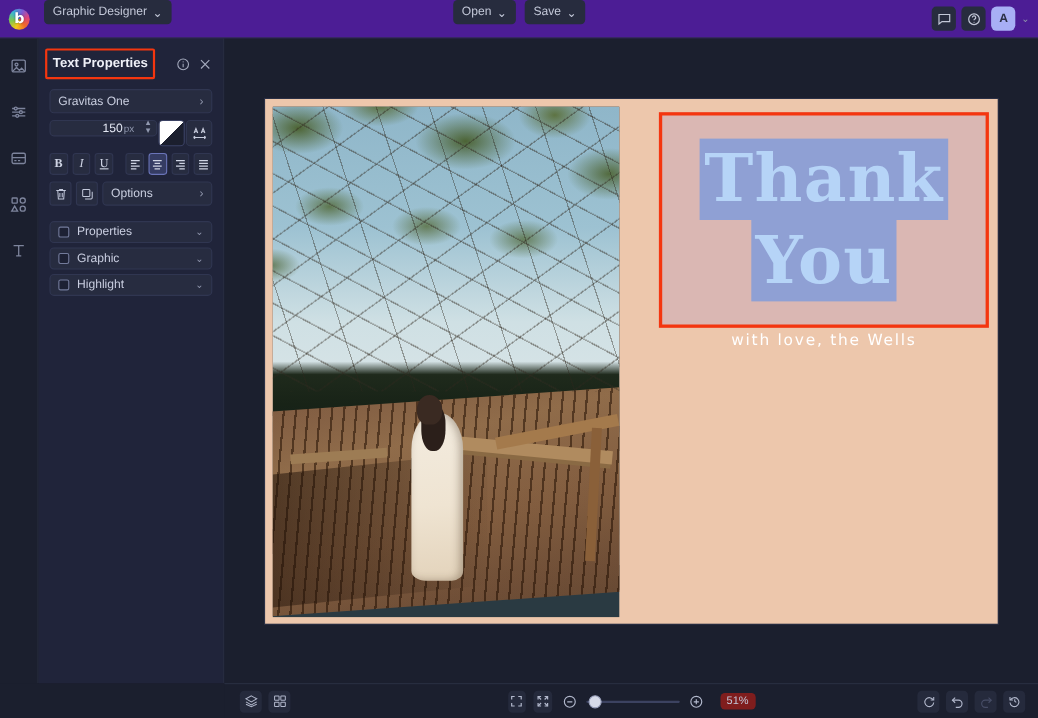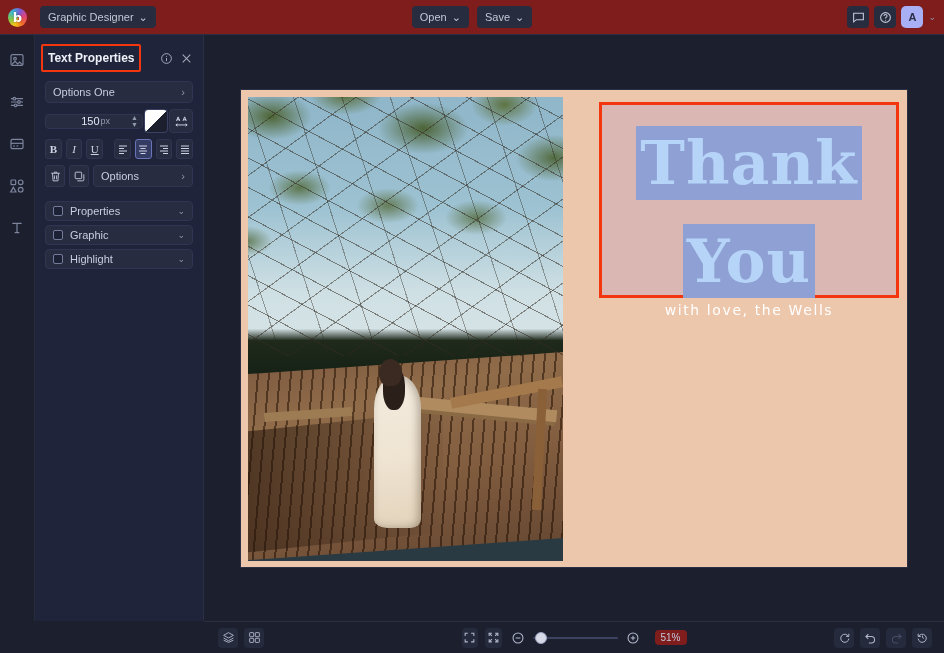--- a/index.html
+++ b/index.html
@@ -8,23 +8,23 @@
     width: 944px; height: 653px;
     background: #1b1f2e;
     font-family: "Liberation Sans", sans-serif;
     overflow: hidden;
   }
   body { position: relative; }
 
   
   #topbar {
     position: absolute; top: 0; left: 0; width: 944px; height: 35px;
-    background: #7f1d1d;
+    background: #4c1d95;
     border-bottom: 1px solid #2a2f42;
-    display: flex; align-items: center;
+    display: flex; 
   }
   #logo-wrap { width: 35px; height: 35px; display: flex; align-items: center; justify-content: center; }
   .logo-circle {
     width: 19px; height: 19px; border-radius: 50%;
     background: conic-gradient(from 200deg, #f5c518, #7ec850, #3ab7d8, #7a5bd6, #e0437a, #f06a2a, #f5c518);
     position: relative;
   }
   .logo-circle::after {
     content: "b"; position: absolute; inset: 0;
     display: flex; align-items: center; justify-content: center;
@@ -92,28 +92,28 @@
 
   .prow { padding: 0 10px; margin-bottom: 6px; }
   .ctl {
     background: #272c40; border: 1px solid #303651; border-radius: 4px;
     height: 22px; display: flex; align-items: center;
     color: #c8cdde; font-size: 11px; cursor: pointer;
   }
   #font-select { padding: 0 7px; justify-content: space-between; }
   .chev-r { color: #8f95ab; font-size: 11px; line-height: 1; }
 
-  #row-size { display: flex; gap: 1px; align-items: center; height: 24px; }
+  #row-size { display: flex; gap: 1px; align-items: flex-start; height: 24px; }
   #size-box {
     flex: 1; background: #272c40; border: 1px solid #303651; border-radius: 4px;
     display: flex; align-items: center; justify-content: flex-end;
     padding-right: 4px; gap: 1px;
   }
   #size-val { font-size: 11px; color: #e3e7f3; }
-  #size-unit { font-size: 9px; color: #9098af; margin-right: 20px; }
+  #size-unit { font-size: 9px; color: #9098af; margin-right: 8px; }
   .spinner { display: flex; flex-direction: column; gap: 1px; color: #9098af; }
   .spinner span { font-size: 7px; line-height: 6px; cursor: pointer; }
   #color-swatch {
     width: 24px; height: 24px; border-radius: 4px; cursor: pointer;
     background: linear-gradient(135deg, #ffffff 0%, #ffffff 52%, #1b1f2e 52%, #1b1f2e 100%);
     border: 1px solid #3a4163;
   }
   #spacing-btn {
     width: 24px; height: 24px; border-radius: 4px; background: #272c40;
     border: 1px solid #303651; display: flex; align-items: center;
@@ -260,21 +260,20 @@
   }
   .tline {
     font-family: "DejaVu Serif", serif;
     font-weight: bold;
     font-size: 60px; line-height: 74px;
     color: #b6d4f7;
     background: #8fa0d4;
     padding: 0 4px;
     letter-spacing: 1px;
     white-space: nowrap;
-    margin-top: 24px;
   }
   #signature {
     position: absolute; left: 358px; top: 212px; width: 300px;
     text-align: center;
     font-size: 14px; color: #ffffff; letter-spacing: 1.6px;
     font-family: "DejaVu Sans", sans-serif;
   }
 
   
   #bottombar {
@@ -409,21 +408,21 @@
       <span class="hdr-icon">
         <svg width="13" height="13" viewBox="0 0 24 24" fill="none" stroke="currentColor" stroke-width="1.9">
           <path d="M5 5l14 14M19 5L5 19"></path>
         </svg>
       </span>
     </div>
   </div>
 
   <div class="prow">
     <div class="ctl" id="font-select">
-      <span>Options One</span>
+      <span>Gravitas One</span>
       <span class="chev-r">›</span>
     </div>
   </div>
 
   <div class="prow">
     <div id="row-size">
       <div id="size-box">
         <span id="size-val">150</span>
         <span id="size-unit">px</span>
         <span class="spinner">

